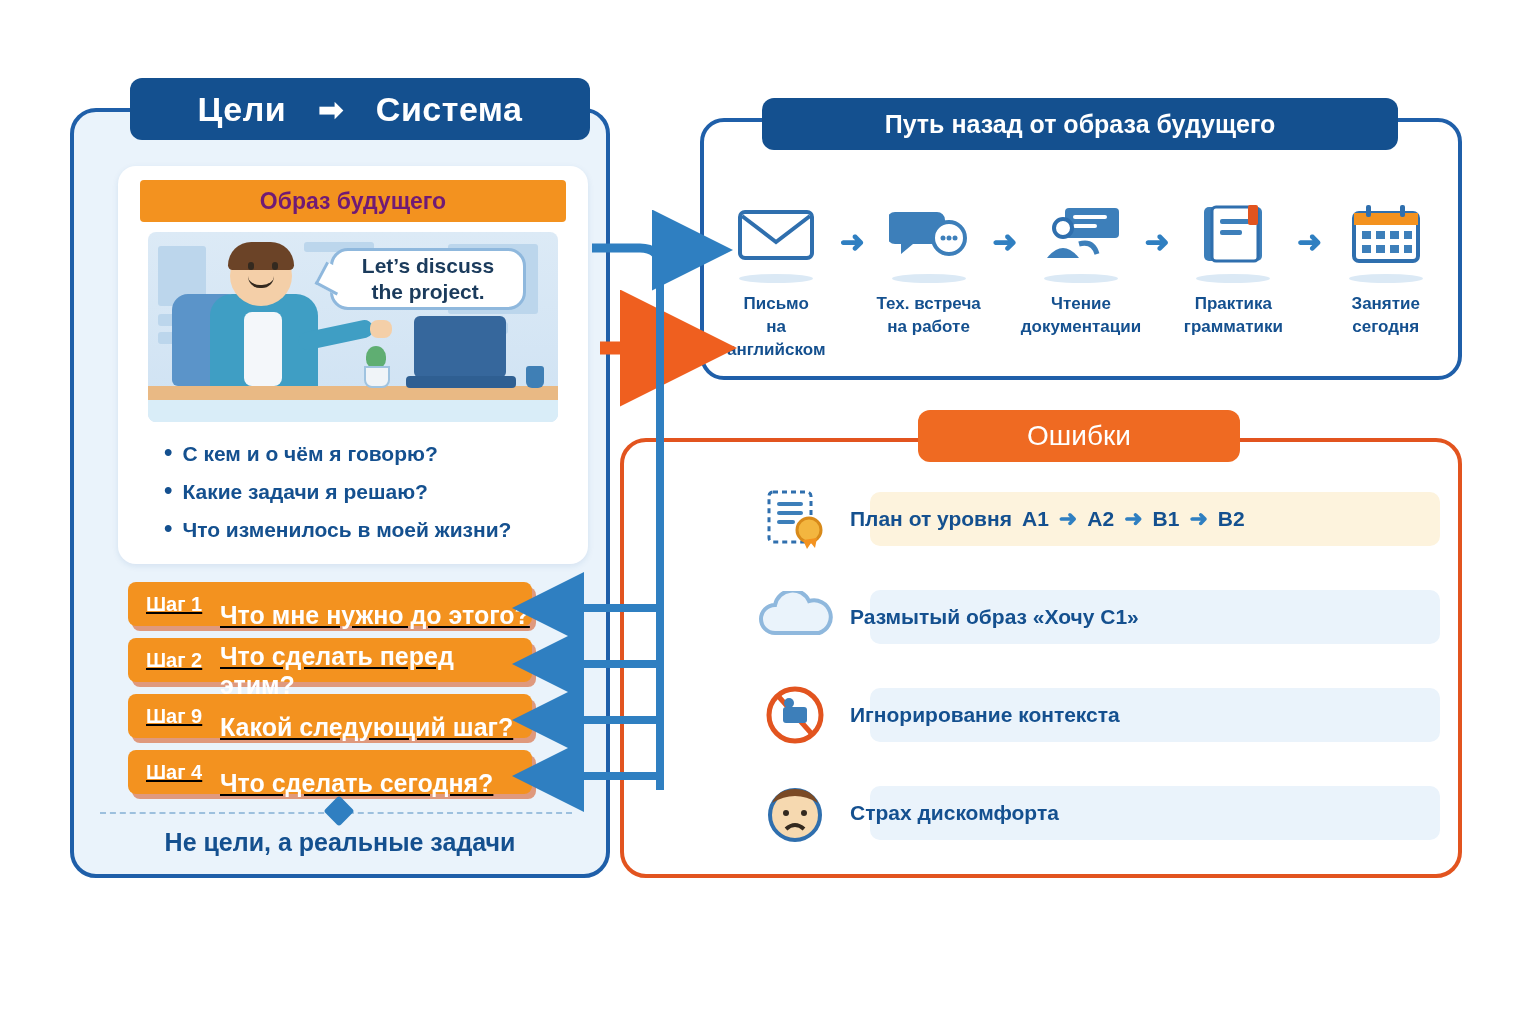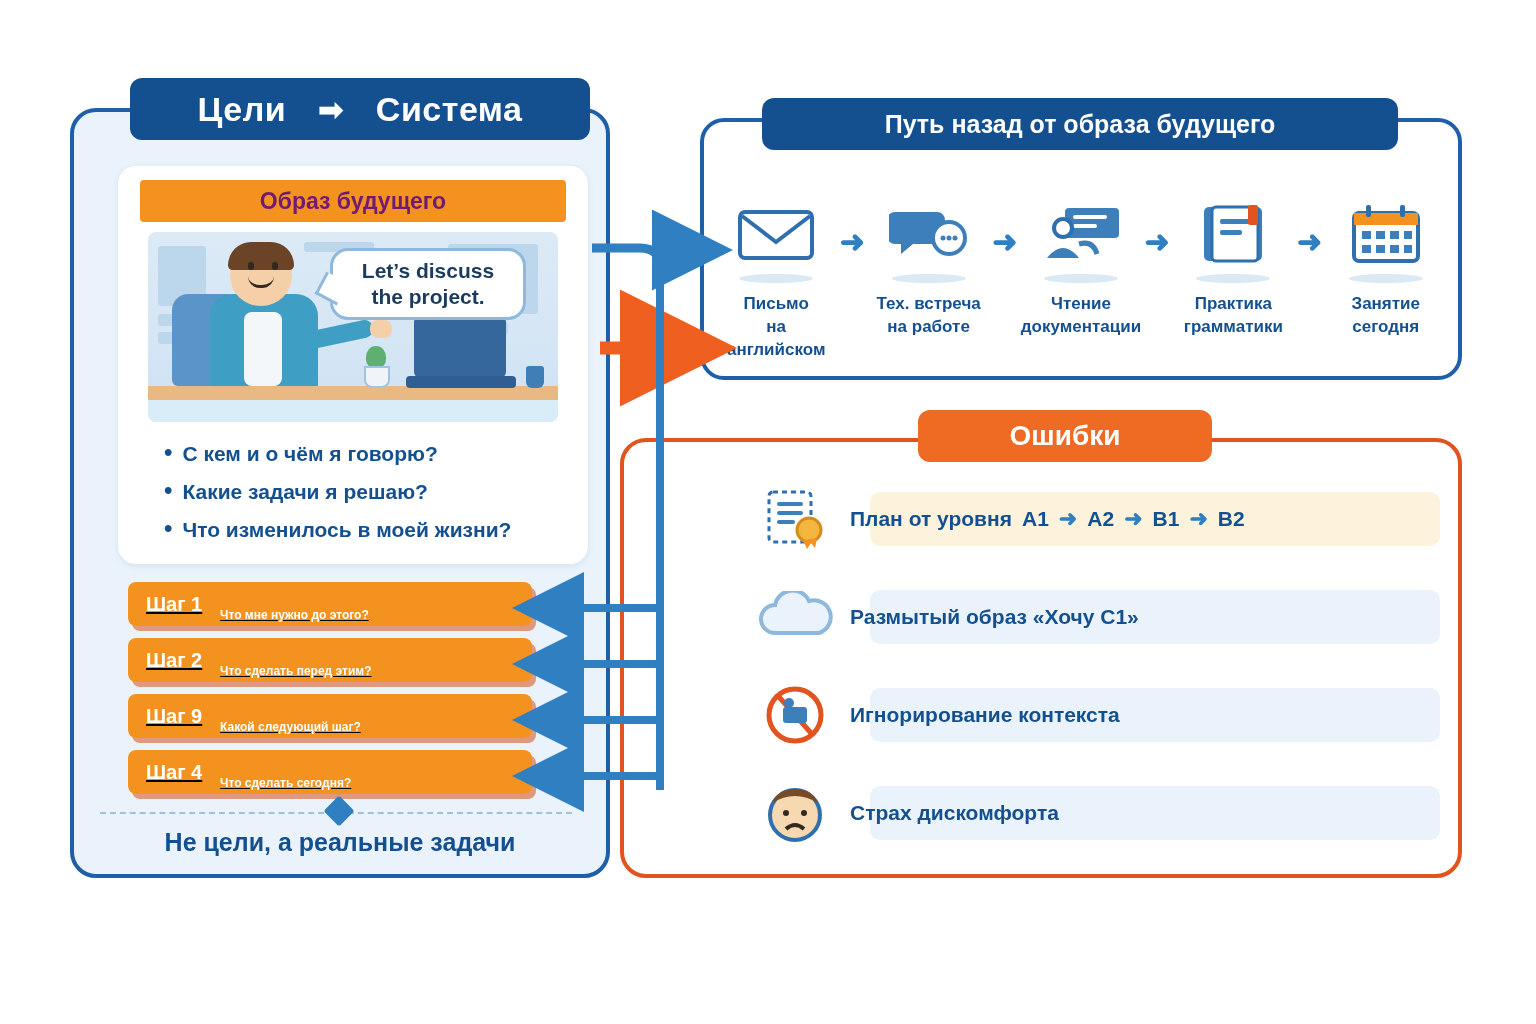--- a/index.html
+++ b/index.html
@@ -131,21 +131,21 @@
     position: absolute; right: 172px; bottom: 54px; width: 20px; height: 22px;
     background: #5fae72; border-radius: 50% 50% 40% 40%;
   }
   .illus .cup {
     position: absolute; right: 14px; bottom: 34px; width: 18px; height: 22px;
     background: #3f7fb5; border-radius: 3px 3px 6px 6px;
   }
   .bubble {
     position: absolute;
     left: 212px; top: 82px;
-    width: 196px; height: 72px;
+    width: 196px; height: 62px;
     background: #ffffff;
     border: 3px solid #8fb8dd;
     border-radius: 18px;
     display: flex; align-items: center; justify-content: center;
     text-align: center;
     color: #1b3b5c;
     font-size: 21px; font-weight: bold; line-height: 1.25;
     padding: 0 10px;
     z-index: 6;
   }
@@ -191,21 +191,21 @@
     border-radius: 8px;
     display: flex; align-items: center;
     box-shadow: 4px 5px 0 rgba(214,79,22,.55);
     text-decoration: underline;
   }
   .step-num {
     color: #ffffff; font-size: 20px; font-weight: bold;
     padding: 0 12px 0 18px; min-width: 92px;
   }
   .step-text {
-    color: #ffffff; font-size: 12px; font-weight: bold; margin-top: 22px;
+    color: #ffffff; font-size: 25px; font-weight: bold; margin-top: 22px;
   }
 
   .dashed-sep {
     position: absolute;
     left: 100px; top: 812px;
     width: 472px; height: 0;
     border-top: 2px dashed #9dc0de;
   }
   .diamond {
     position: absolute;
@@ -282,25 +282,25 @@
     position: absolute;
     left: 620px; top: 438px;
     width: 842px; height: 440px;
     border: 4px solid #e2541f;
     border-radius: 26px;
     background: #ffffff;
   }
   .err-title {
     position: absolute;
     left: 918px; top: 410px;
-    width: 294px; height: 52px;
+    width: 322px; height: 52px;
     background: #ef6a22;
     border-radius: 12px;
     display: flex; align-items: center; justify-content: center;
-    color: #ffffff; font-size: 28px; font-weight: bold;
+    color: #ffffff; font-size: 28px; font-weight: normal;
     z-index: 6;
   }
   .err-list {
     position: absolute;
     left: 740px; top: 492px;
     width: 700px;
   }
   .err-row {
     position: relative;
     height: 54px;

